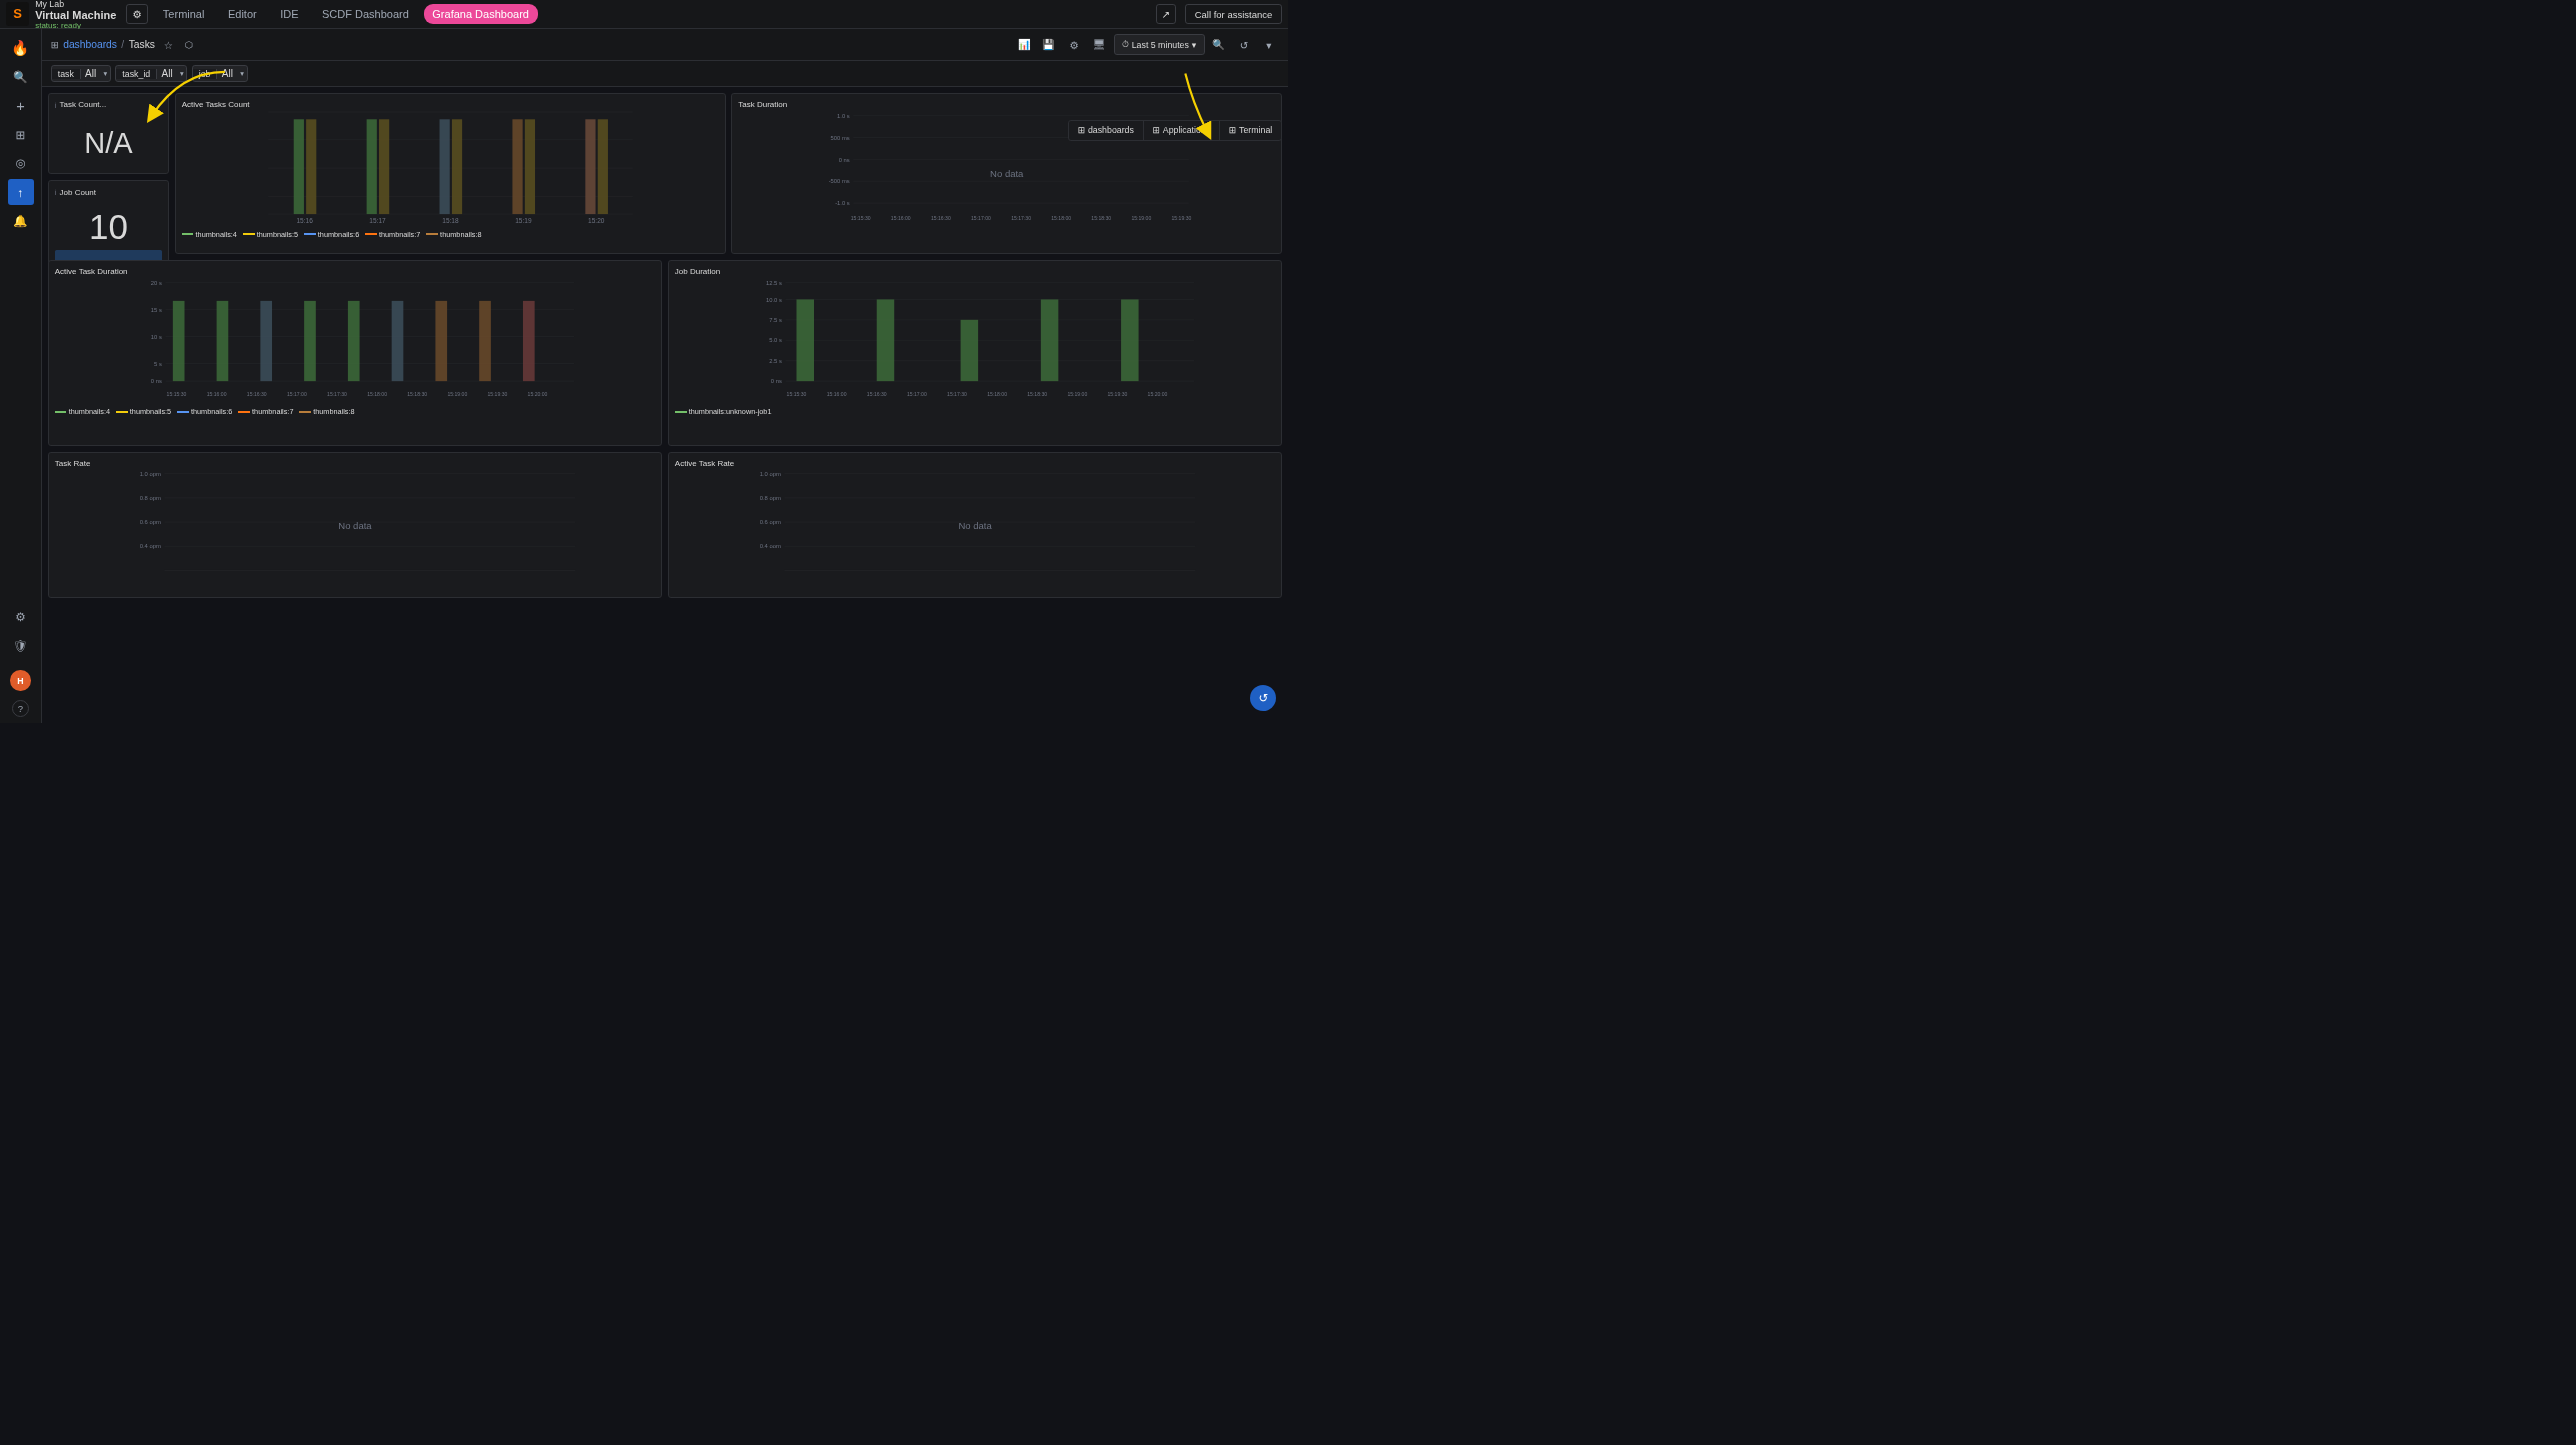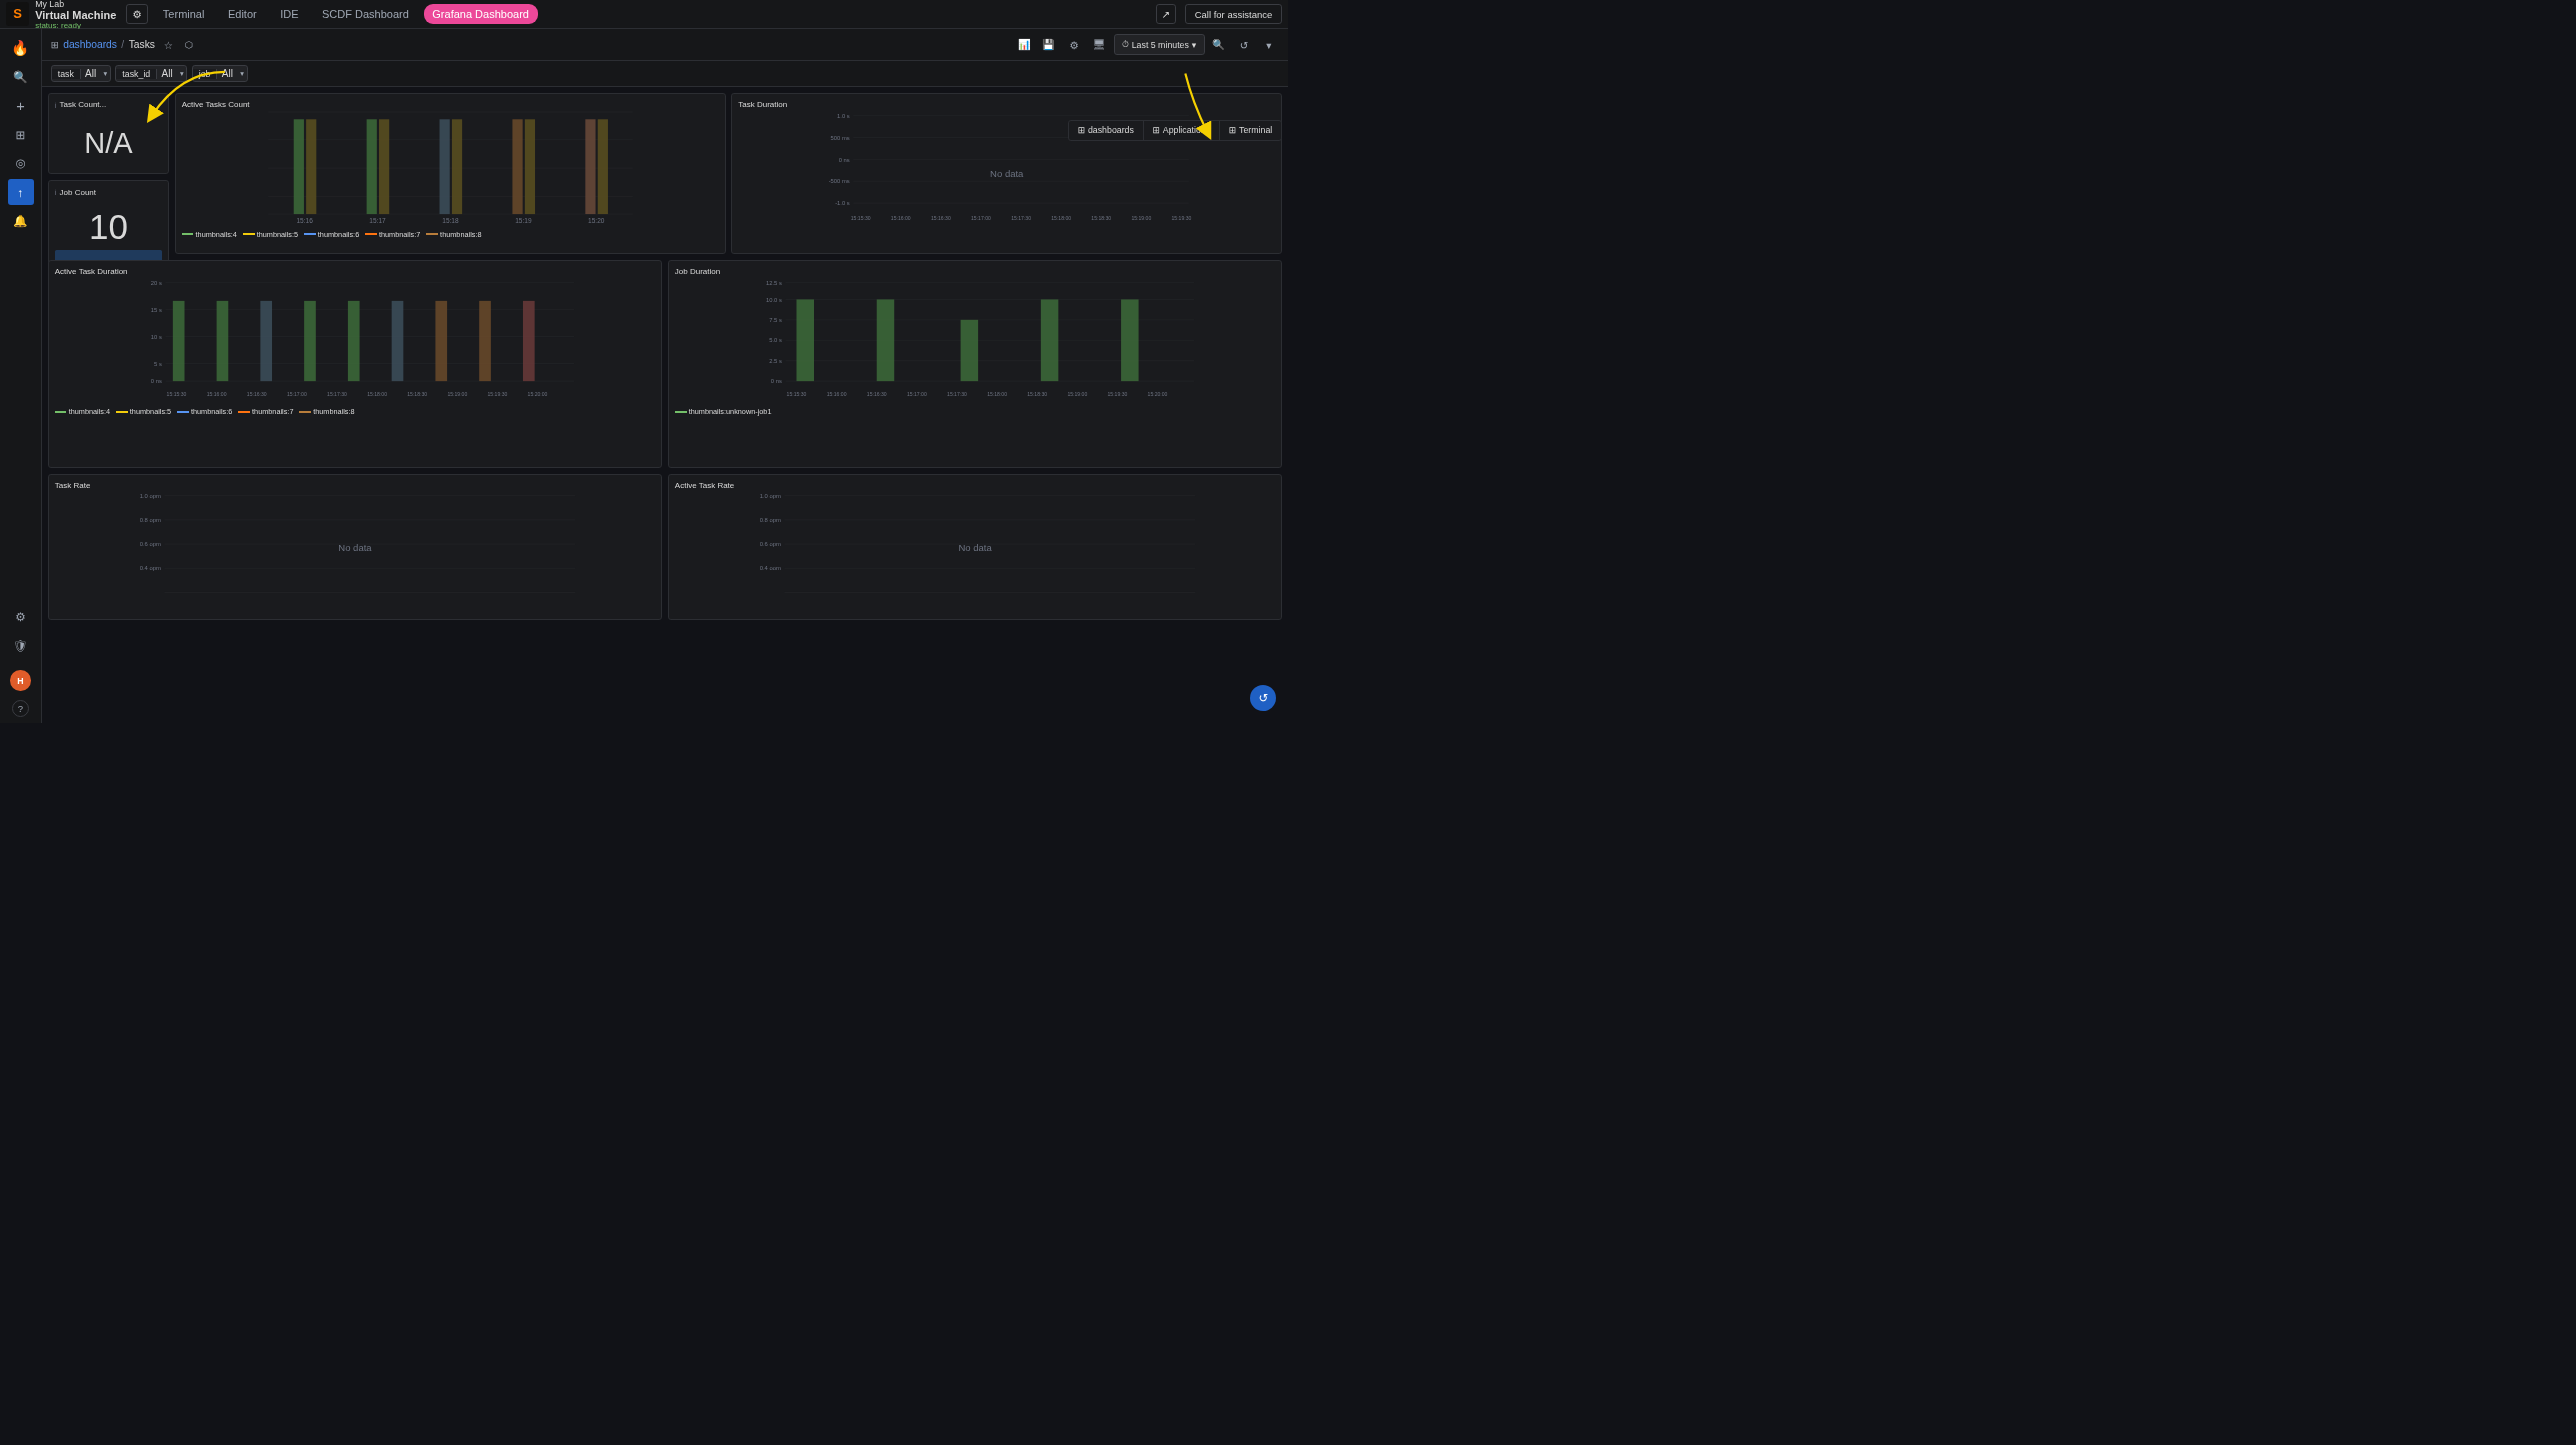--- a/index.html
+++ b/index.html
@@ -287,21 +287,21 @@
             <text x="270" y="148" fill="#6c7280" font-size="7" text-anchor="middle">15:17:30</text>
             <text x="325" y="148" fill="#6c7280" font-size="7" text-anchor="middle">15:18:00</text>
             <text x="380" y="148" fill="#6c7280" font-size="7" text-anchor="middle">15:18:30</text>
             <text x="435" y="148" fill="#6c7280" font-size="7" text-anchor="middle">15:19:00</text>
             <text x="490" y="148" fill="#6c7280" font-size="7" text-anchor="middle">15:19:30</text>
           </svg>
           <div class="no-data-text" style="position:absolute; top:50%; left:50%; transform:translate(-50%,-50%); color:#6c7280; font-size:9.5px;">No data</div>
         </div>
       </div>
 
-      <div class="panel-row" style="height: 208px;">
+      <div class="panel-row" style="height: 186px;">
 
         <div class="panel chart-panel" style="flex: 1;">
           <div class="panel-title">
             <span>Active Task Duration</span>
           </div>
           <svg width="100%" height="124" viewBox="0 0 600 170" style="font-size:12px">
 
             <line x1="40" y1="5" x2="600" y2="5" stroke="#2c2e33" stroke-width="0.5"></line>
             <line x1="40" y1="42" x2="600" y2="42" stroke="#2c2e33" stroke-width="0.5"></line>
             <line x1="40" y1="79" x2="600" y2="79" stroke="#2c2e33" stroke-width="0.5"></line>

